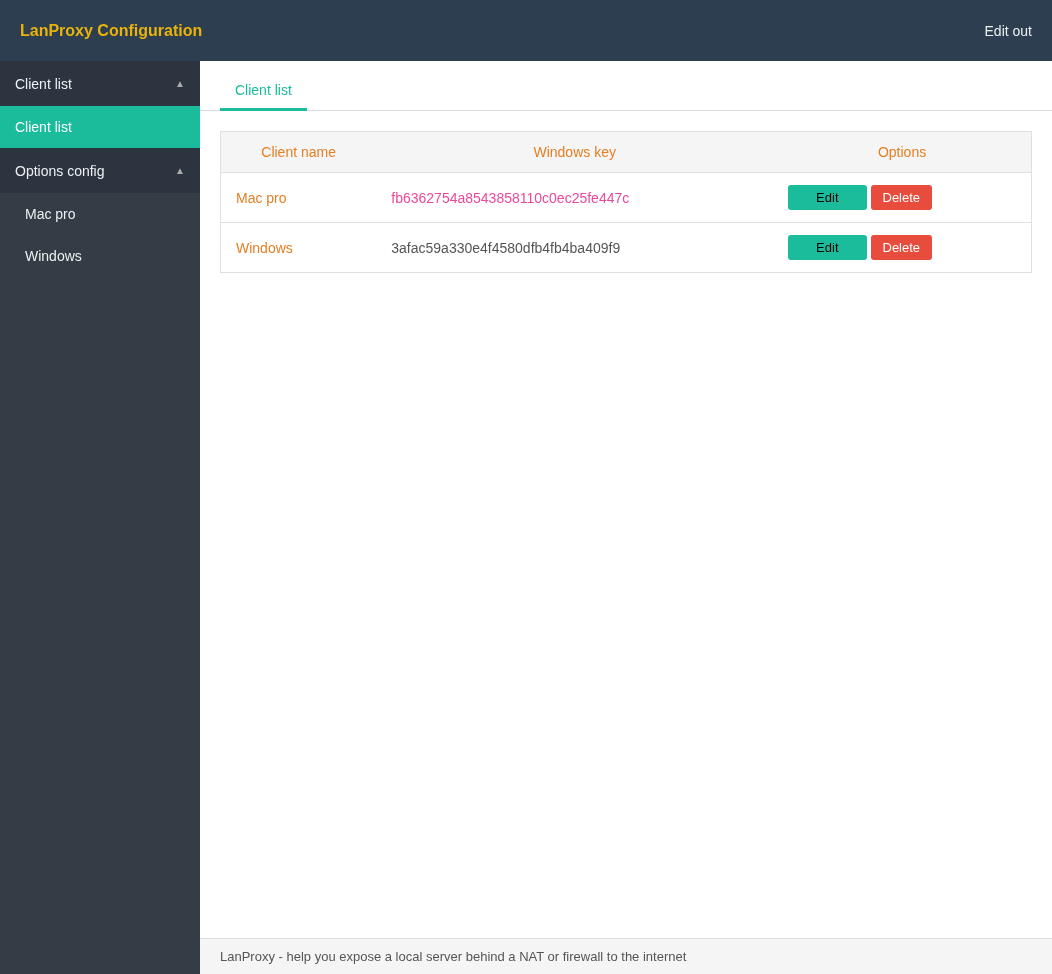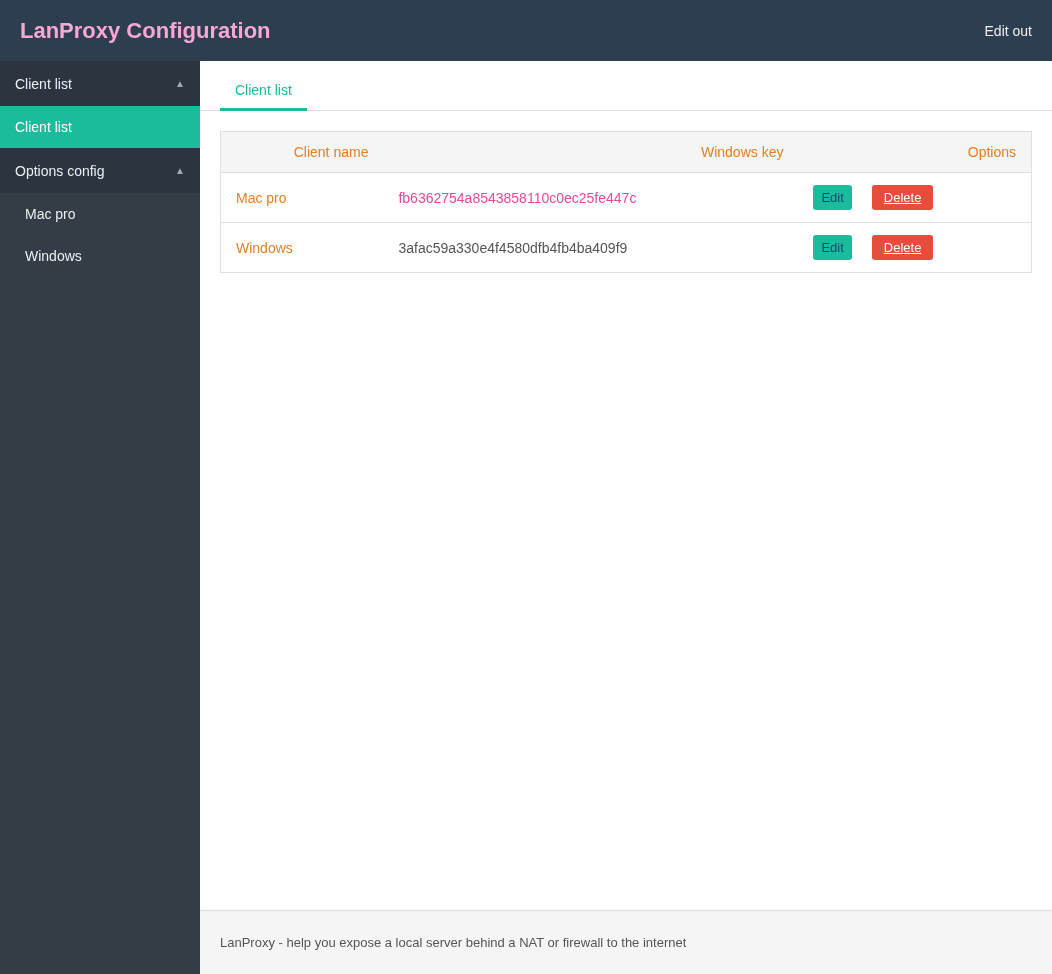--- a/index.html
+++ b/index.html
@@ -9,22 +9,22 @@
     .navbar {
       background-color: #2c3e50;
       height: 61px;
       display: flex;
       align-items: center;
       justify-content: space-between;
       padding: 0 20px;
       flex-shrink: 0;
     }
     .navbar-brand {
-      color: #f9a8d4;
-      font-size: 22px;
+      color: #eab308;
+      font-size: 16px;
       font-weight: bold;
     }
     .navbar-signout {
       color: #ecf0f1;
       background: none;
       border: none;
       cursor: pointer;
       font-size: 14px;
     }
 
@@ -111,64 +111,63 @@
     table {
       width: 100%;
       border-collapse: collapse;
       border: 1px solid #e0e0e0;
     }
     thead tr {
       background-color: #f5f5f5;
     }
     thead th {
       padding: 12px 15px;
-      text-align: right;
+      text-align: center;
       color: #e67e22;
       font-weight: normal;
       font-size: 14px;
       border-bottom: 1px solid #e0e0e0;
     }
     tbody tr {
       border-bottom: 1px solid #e0e0e0;
     }
     tbody tr:last-child { border-bottom: none; }
     tbody td {
       padding: 12px 15px;
       color: #e67e22;
       font-size: 14px;
     }
     tbody td.key-cell {
       color: #555;
     }
     .btn-edit {
       background-color: #1abc9c;
-      color: #0c4a6e;
+      color: #000000;
       border: none;
-      padding: 5px 8px;
+      padding: 5px 28px;
       cursor: pointer;
       border-radius: 3px;
       font-size: 13px;
-      margin-right: 20px;
+      margin-right: 4px;
     }
     .btn-delete {
       background-color: #e74c3c;
       color: #fff;
       border: none;
       padding: 5px 12px;
       cursor: pointer;
       border-radius: 3px;
       font-size: 13px;
-      text-decoration: underline;
     }
 
     
     .footer {
       background-color: #f5f5f5;
       border-top: 1px solid #ddd;
-      padding: 24px 20px;
+      padding: 10px 20px;
       color: #555;
       font-size: 13px;
       flex-shrink: 0;
     }
   </style>
 </head>
 <body>
 
 <div class="navbar">
   <span class="navbar-brand">LanProxy Configuration</span>

